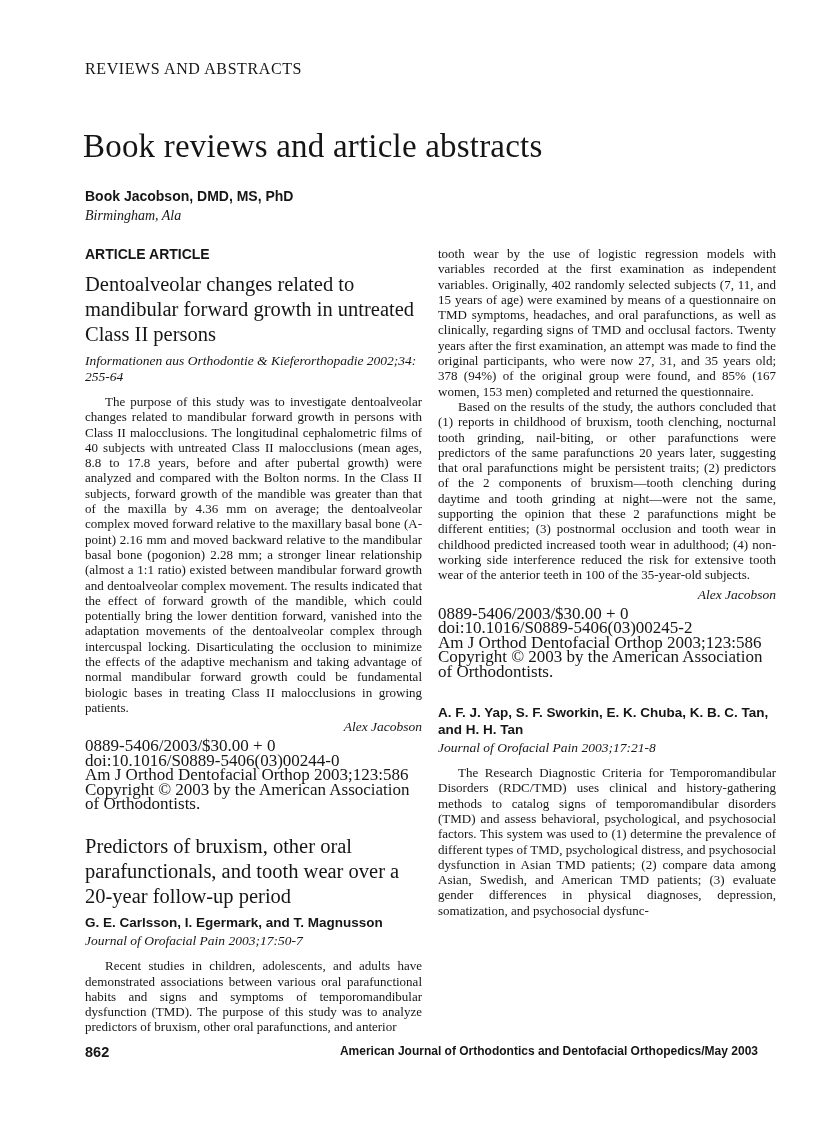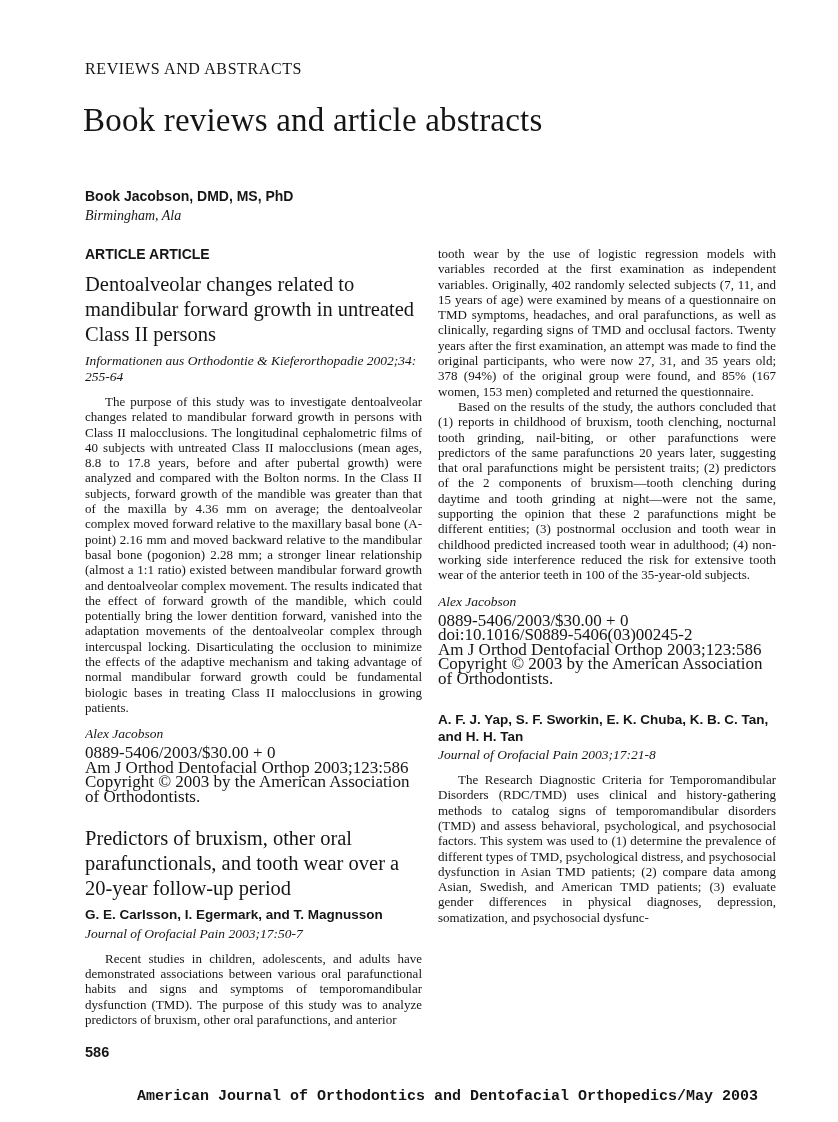--- a/index.html
+++ b/index.html
@@ -14,21 +14,21 @@
   }
   
   .running-head {
     position: absolute;
     left: 85px; top: 60px;
     font-size: 16px;
     letter-spacing: 0.6px;
   }
   .page-title {
     position: absolute;
-    left: 83px; top: 102px;
+    left: 83px; top: 128px;
     margin: 0;
     font-size: 33px;
     font-weight: normal;
     letter-spacing: 0.2px;
     text-align: center;
   }
   .byline {
     position: absolute;
     left: 85px; top: 188px;
     font-family: "Liberation Sans", sans-serif;
@@ -79,45 +79,44 @@
   p.body {
     font-size: 13px;
     line-height: 15.3px;
     text-align: justify;
     margin: 0;
   }
   p.indent { text-indent: 20px; }
   .signature {
     font-style: italic;
     font-size: 13.5px;
-    text-align: left;
-    margin: 11px 0 4px 0;
+    text-align: right;
+    margin: 4px 0 4px 0;
   }
   .imprint {
     font-size: 17px;
     line-height: 14.5px;
     margin: 4px 0 22px 0;
   }
   .col-right .imprint { margin-bottom: 26px; }
 
   
   .page-num {
     position: absolute;
     left: 85px; top: 1044px;
     font-family: "Liberation Sans", sans-serif;
     font-weight: bold;
     font-size: 14.5px;
   }
   .journal-line {
     position: absolute;
     right: 80px; top: 1044px;
-    font-family: Liberation Mono, monospace;
+    font-family: Liberation Sans, sans-serif;
     font-weight: bold;
-    font-size: 15px;
-    margin-top: 44px;
+    font-size: 12px;
   }
 </style>
 </head>
 <body>
 
 <div class="page">
 
   <div class="running-head">REVIEWS AND ABSTRACTS</div>
   <h1 class="page-title">Book reviews and article abstracts</h1>
   <div class="byline">Book Jacobson, DMD, MS, PhD</div>
@@ -126,20 +125,21 @@
   <div class="col col-left">
     <div class="section-heading">ARTICLE ARTICLE</div>
 
     <article>
       <h2 class="art-title">Dentoalveolar changes related to mandibular forward growth in untreated Class II persons</h2>
       <div class="source">Informationen aus Orthodontie &amp; Kieferorthopadie 2002;34: 255-64</div>
       <p class="body indent">The purpose of this study was to investigate dentoalveolar changes related to mandibular forward growth in persons with Class II malocclusions. The longitudinal cephalometric films of 40 subjects with untreated Class II malocclusions (mean ages, 8.8 to 17.8 years, before and after pubertal growth) were analyzed and compared with the Bolton norms. In the Class II subjects, forward growth of the mandible was greater than that of the maxilla by 4.36 mm on average; the dentoalveolar complex moved forward relative to the maxillary basal bone (A-point) 2.16 mm and moved backward relative to the mandibular basal bone (pogonion) 2.28 mm; a stronger linear relationship (almost a 1:1 ratio) existed between mandibular forward growth and dentoalveolar complex movement. The results indicated that the effect of forward growth of the mandible, which could potentially bring the lower dentition forward, vanished into the adaptation movements of the dentoalveolar complex through intercuspal locking. Disarticulating the occlusion to minimize the effects of the adaptive mechanism and taking advantage of normal mandibular forward growth could be fundamental biologic bases in treating Class II malocclusions in growing patients.</p>
       <div class="signature">Alex Jacobson</div>
       <div class="imprint">
         <div>0889-5406/2003/$30.00 + 0</div>
+        <div>doi:10.1016/S0889-5406(03)00244-0</div>
         <div>Am J Orthod Dentofacial Orthop 2003;123:586</div>
         <div>Copyright © 2003 by the American Association of Orthodontists.</div>
       </div>
     </article>
 
     <article>
       <h2 class="art-title">Predictors of bruxism, other oral parafunctionals, and tooth wear over a 20-year follow-up period</h2>
       <div class="authors">G. E. Carlsson, I. Egermark, and T. Magnusson</div>
       <div class="source">Journal of Orofacial Pain 2003;17:50-7</div>
       <p class="body indent">Recent studies in children, adolescents, and adults have demonstrated associations between various oral parafunctional habits and signs and symptoms of temporomandibular dysfunction (TMD). The purpose of this study was to analyze predictors of bruxism, other oral parafunctions, and anterior</p>
@@ -157,16 +157,16 @@
       <div>Copyright © 2003 by the American Association of Orthodontists.</div>
     </div>
 
     <article>
       <div class="authors">A. F. J. Yap, S. F. Sworkin, E. K. Chuba, K. B. C. Tan, and H. H. Tan</div>
       <div class="source">Journal of Orofacial Pain 2003;17:21-8</div>
       <p class="body indent">The Research Diagnostic Criteria for Temporomandibular Disorders (RDC/TMD) uses clinical and history-gathering methods to catalog signs of temporomandibular disorders (TMD) and assess behavioral, psychological, and psychosocial factors. This system was used to (1) determine the prevalence of different types of TMD, psychological distress, and psychosocial dysfunction in Asian TMD patients; (2) compare data among Asian, Swedish, and American TMD patients; (3) evaluate gender differences in physical diagnoses, depression, somatization, and psychosocial dysfunc-</p>
     </article>
   </div>
 
-  <div class="page-num">586</div>
+  <div class="page-num">862</div>
   <div class="journal-line">American Journal of Orthodontics and Dentofacial Orthopedics/May 2003</div>
 
 </div>
 
 </body></html>

